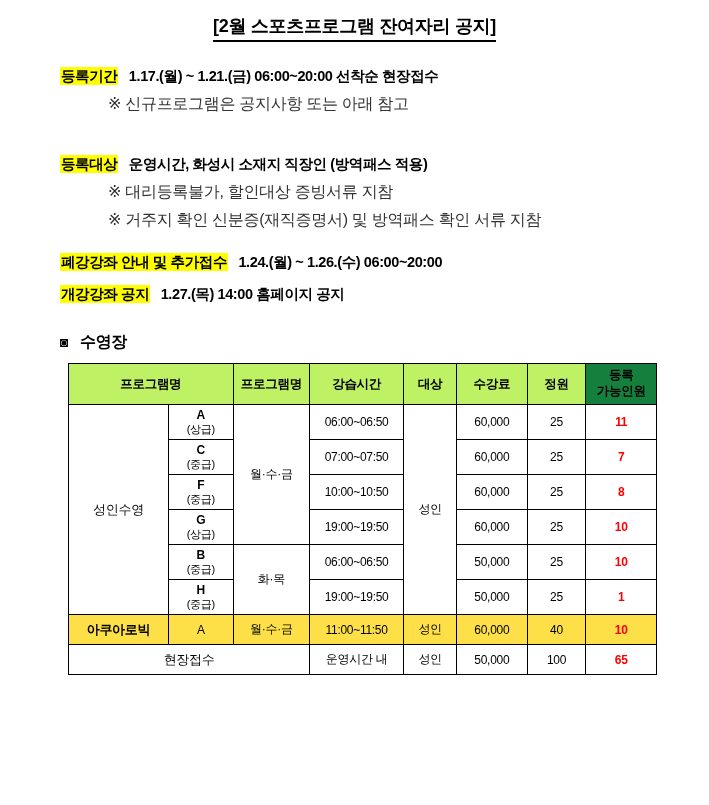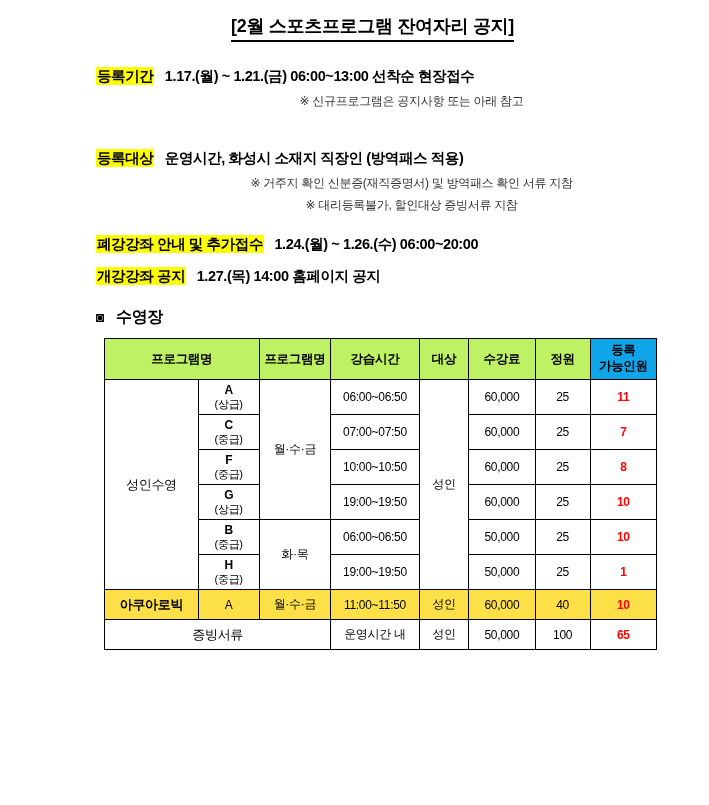--- a/index.html
+++ b/index.html
@@ -13,21 +13,20 @@
     font-family: "Liberation Sans", "DejaVu Sans", sans-serif;
     color: #000000;
     position: relative;
     overflow: hidden;
   }
   .page {
     width: 709px;
     height: 780px;
     position: relative;
     box-sizing: border-box;
-    padding-left: 36px;
   }
 
   
   .title-wrap {
     text-align: center;
     padding-top: 14px;
   }
   .title {
     display: inline-block;
     font-size: 18px;
@@ -55,26 +54,25 @@
     padding: 1px 1px;
     margin-top: 21px;
   }
   .val {
     font-size: 14.5px;
     font-weight: bold;
     letter-spacing: -0.4px;
     margin-left: 6px;
   }
   .note {
-    font-size: 12px;
+    font-size: 16px;
     color: #333;
     letter-spacing: -0.3px;
     margin: 4px 0 0 48px;
     line-height: 1.5;
-    text-align: center;
   }
   .note.center-ish { margin-left: 150px; }
 
   .gap-lg { height: 18px; }
   .gap-sm { height: 6px; }
 
   
   .stars {
     margin-top: 20px;
     padding-left: 60px;
@@ -82,21 +80,21 @@
   .star-row {
     font-size: 14px;
     font-weight: bold;
     letter-spacing: -0.4px;
     line-height: 1.7;
   }
   .star-row .star { margin-right: 6px; }
 
   
   .section-head {
-    margin-top: 19px;
+    margin-top: 26px;
     padding-left: 60px;
     font-size: 16px;
     font-weight: bold;
     letter-spacing: -0.4px;
   }
   .section-head .marker { margin-right: 8px; font-size: 14px; }
 
   
   .table-wrap {
     margin-top: 10px;
@@ -116,21 +114,21 @@
     padding: 3px 2px;
     letter-spacing: -0.3px;
   }
   table.pool thead th {
     background: #bef264;
     font-weight: bold;
     height: 34px;
     font-size: 12.5px;
   }
   table.pool thead th.last-col {
-    background: #0ea5e9;
+    background: #15803d;
     line-height: 1.25;
   }
   td.prog-name { font-size: 13px; }
   td.level {
     line-height: 1.2;
     font-size: 11.5px;
     padding: 2px 0;
   }
   td.level .lv { display: block; font-weight: bold; font-size: 12px; }
   td.level .lv-sub { display: block; font-size: 11px; }
@@ -146,35 +144,35 @@
 <div class="page">
 
   <div class="title-wrap">
     <span class="title">[2월 스포츠프로그램 잔여자리 공지]</span>
   </div>
 
   <div class="info">
 
     <div class="row">
       <span class="hl">등록기간</span>
-      <span class="val">1.17.(월) ~ 1.21.(금) 06:00~13:00 선착순 현장접수</span>
+      <span class="val">1.17.(월) ~ 1.21.(금) 06:00~20:00 선착순 현장접수</span>
     </div>
     <div class="note">※ 신규프로그램은 공지사항 또는 아래 참고</div>
 
     <div class="gap-lg"></div>
 
 
     <div class="gap-lg"></div>
 
     <div class="row">
       <span class="hl">등록대상</span>
       <span class="val">운영시간, 화성시 소재지 직장인 (방역패스 적용)</span>
     </div>
+    <div class="note">※ 대리등록불가, 할인대상 증빙서류 지참</div>
     <div class="note">※ 거주지 확인 신분증(재직증명서) 및 방역패스 확인 서류 지참</div>
-    <div class="note">※ 대리등록불가, 할인대상 증빙서류 지참</div>
 
     <div class="gap-lg"></div>
 
     <div class="row">
       <span class="hl">폐강강좌 안내 및 추가접수</span>
       <span class="val">1.24.(월) ~ 1.26.(수) 06:00~20:00</span>
     </div>
 
     <div class="gap-sm"></div>
 
@@ -286,21 +284,21 @@
           <td class="prog-name">아쿠아로빅</td>
           <td>A</td>
           <td>월·수·금</td>
           <td>11:00~11:50</td>
           <td>성인</td>
           <td>60,000</td>
           <td>40</td>
           <td class="avail">10</td>
         </tr>
         <tr class="row-h-small">
-          <td class="prog-name" colspan="3">증빙서류</td>
+          <td class="prog-name" colspan="3">현장접수</td>
           <td>운영시간 내</td>
           <td>성인</td>
           <td>50,000</td>
           <td>100</td>
           <td class="avail">65</td>
         </tr>
       </tbody>
     </table>
   </div>
 

